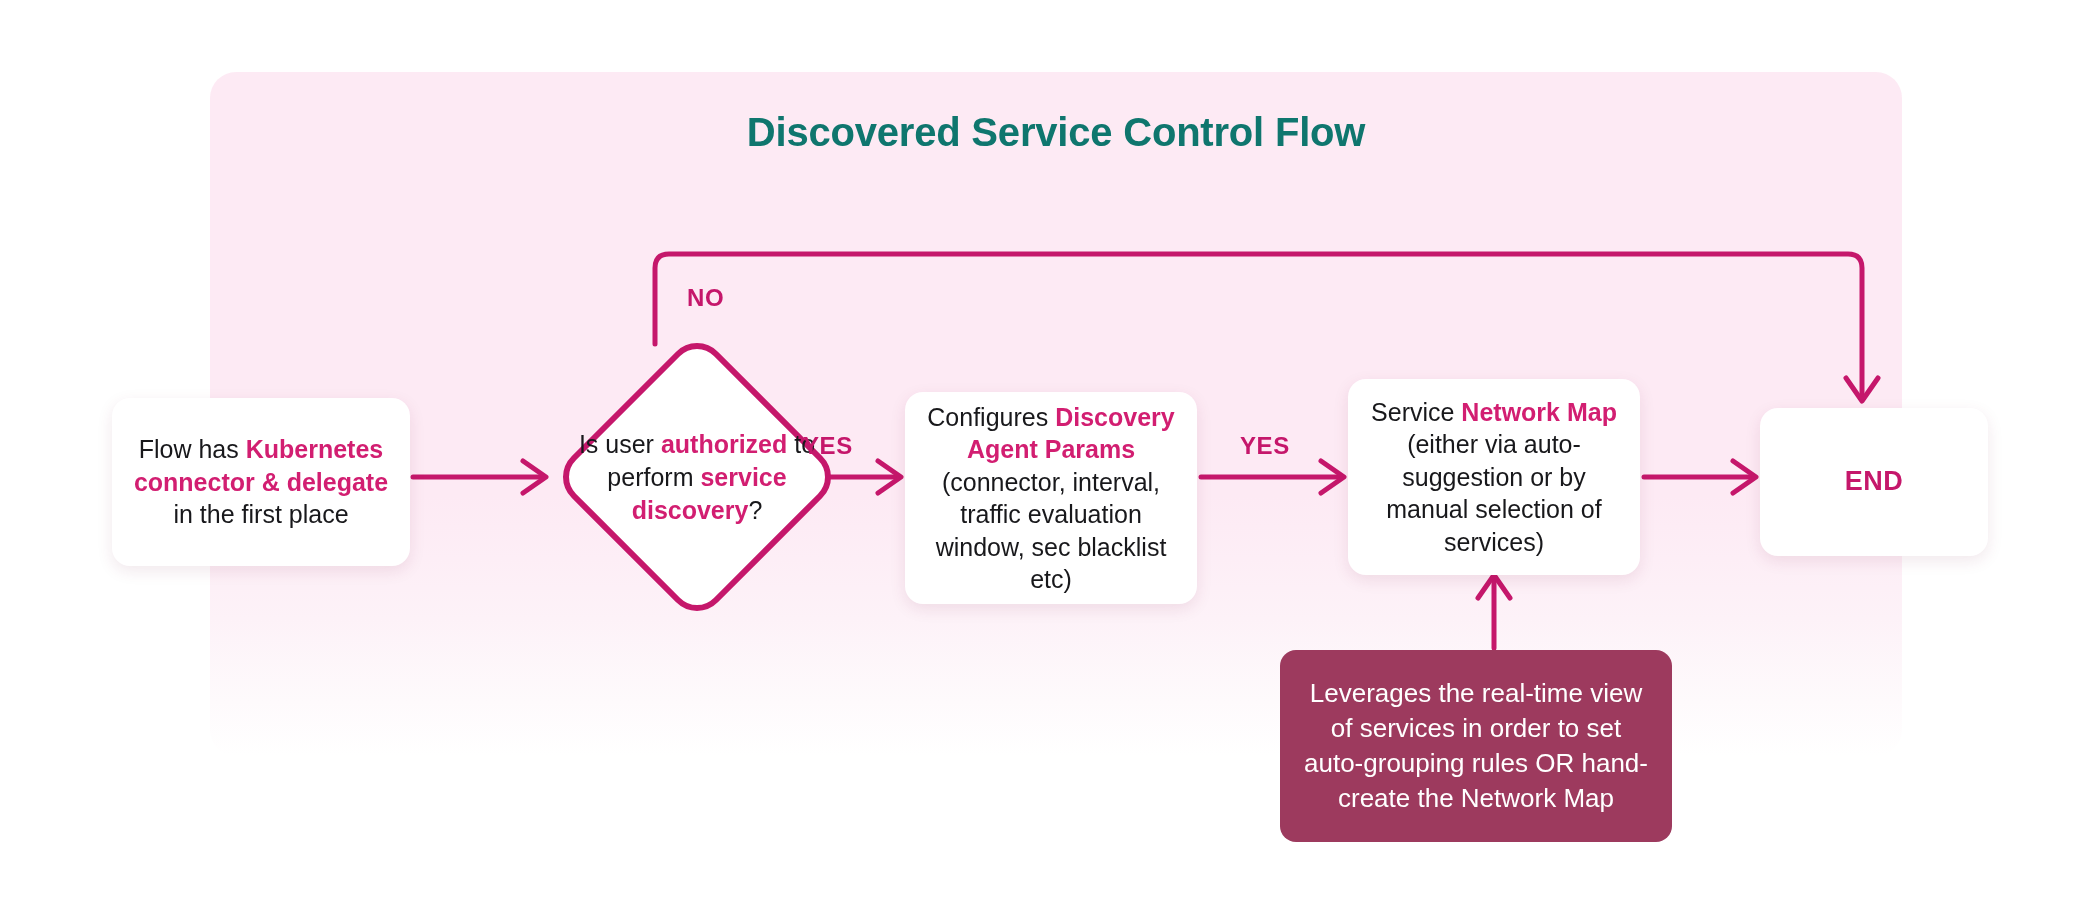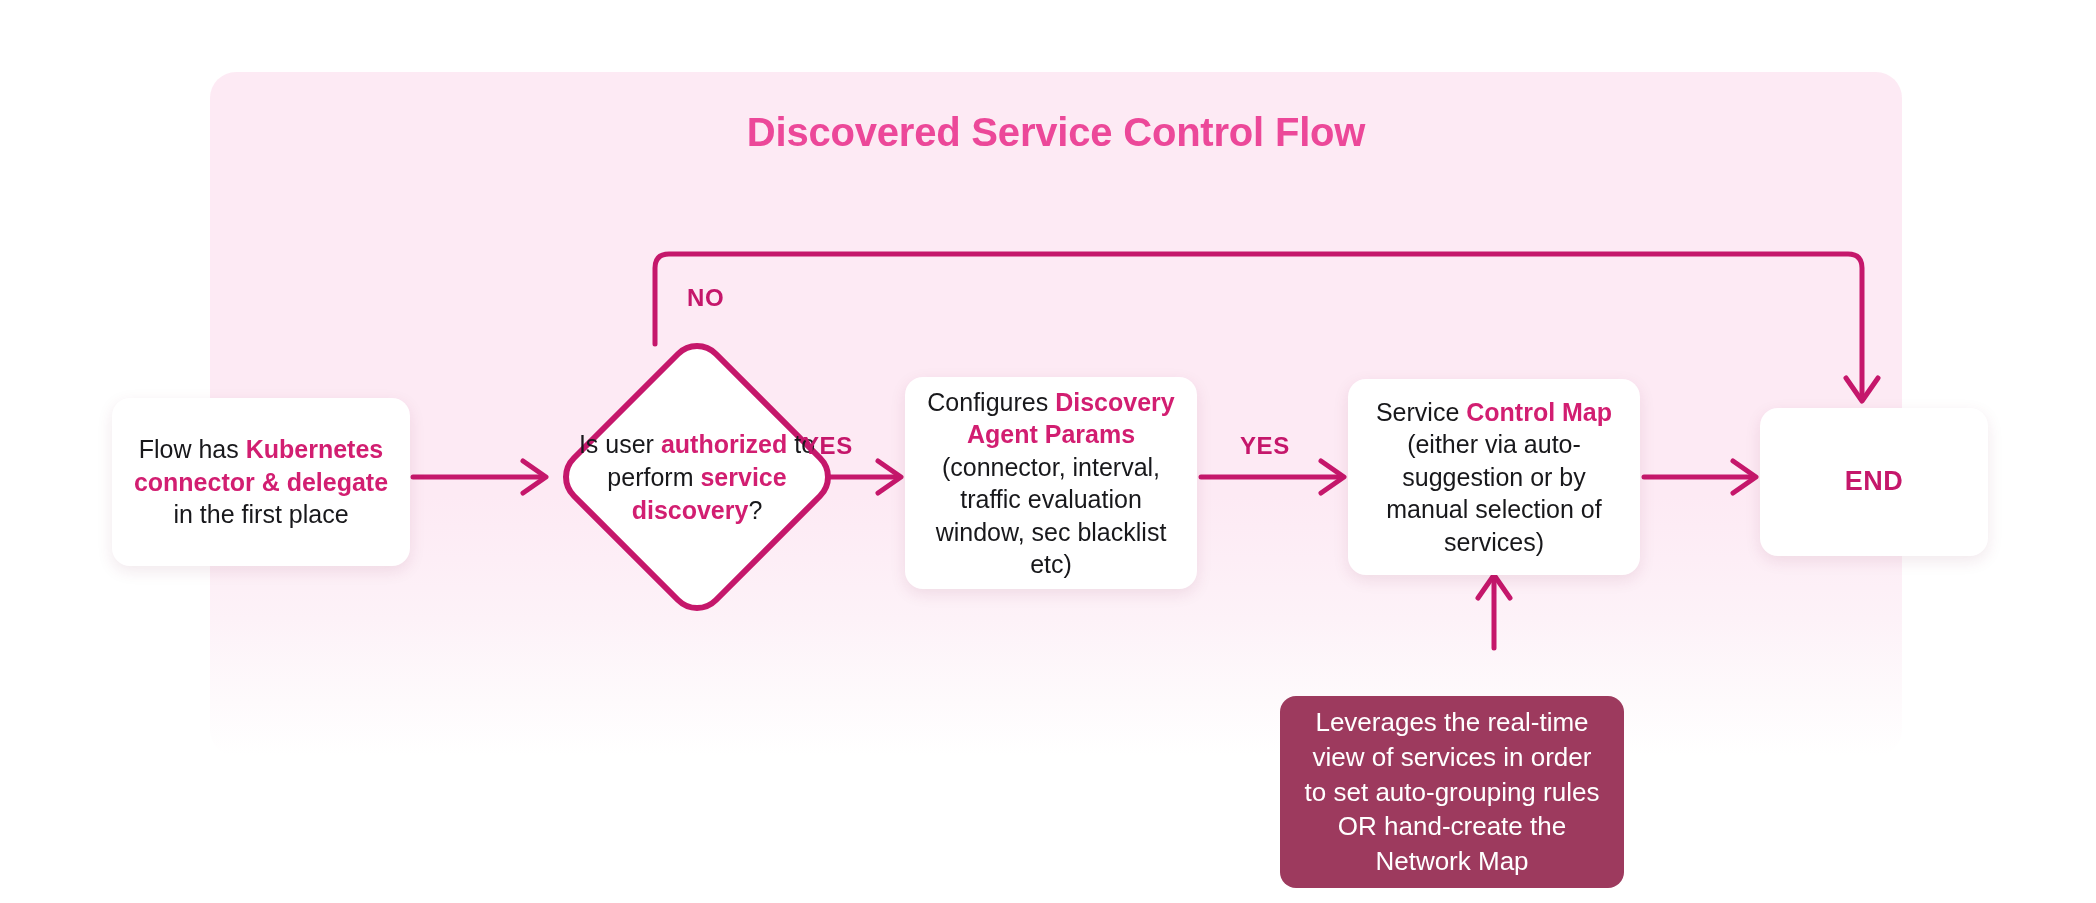--- a/index.html
+++ b/index.html
@@ -64,21 +64,21 @@
     line-height: 1.30;
     color: #18181b;
     padding: 0 16px;
   }
   .hl {
     color: #d21e71;
     font-weight: bold;
   }
 
   #node-start  { left: 112px;  top: 398px; width: 298px; height: 168px; }
-  #node-params { left: 905px;  top: 377px; width: 292px; height: 212px; }
+  #node-params { left: 905px;  top: 392px; width: 292px; height: 212px; }
   #node-map    { left: 1348px; top: 379px; width: 292px; height: 196px; }
   #node-end    { left: 1760px; top: 408px; width: 228px; height: 148px; }
 
   #node-end .txt {
     color: #c5176b;
     font-size: 27px;
     font-weight: bold;
     letter-spacing: 0.5px;
   }
 
@@ -108,48 +108,47 @@
     font-size: 25px;
     line-height: 1.32;
     color: #18181b;
   }
 
   
   #note-box {
     position: absolute;
     left: 1280px;
     top: 650px;
-    width: 344px;
+    width: 392px;
     height: 192px;
     background: #9d3a5e;
     border-radius: 16px;
     display: flex;
     align-items: center;
     justify-content: center;
     text-align: center;
     box-sizing: border-box;
-    margin-top: 46px;
   }
   #note-box .txt {
     color: #ffffff;
     font-size: 26px;
     line-height: 1.34;
     padding: 0 22px;
   }
 
   
   #title {
     position: absolute;
     left: 210px;
     top: 110px;
     width: 1692px;
     text-align: center;
     font-size: 40px;
     font-weight: bold;
-    color: #ec4899;
+    color: #0f766e;
     letter-spacing: -0.2px;
   }
 
   
   .edge-label {
     position: absolute;
     font-size: 24px;
     font-weight: bold;
     color: #c5176b;
     letter-spacing: 0.6px;
@@ -232,21 +231,21 @@
   </div>
 
   <div class="node" id="node-params">
     <div class="txt">
       <span>Configures </span><span class="hl">Discovery Agent Params</span><span> (connector, interval, traffic evaluation window, sec blacklist etc)</span>
     </div>
   </div>
 
   <div class="node" id="node-map">
     <div class="txt">
-      <span>Service </span><span class="hl">Control Map</span><span> (either via auto-suggestion or by manual selection of services)</span>
+      <span>Service </span><span class="hl">Network Map</span><span> (either via auto-suggestion or by manual selection of services)</span>
     </div>
   </div>
 
   <div class="node" id="node-end">
     <div class="txt">END</div>
   </div>
 
   <div id="note-box">
     <div class="txt">Leverages the real-time view of services in order to set auto-grouping rules OR hand-create the Network Map</div>
   </div>

